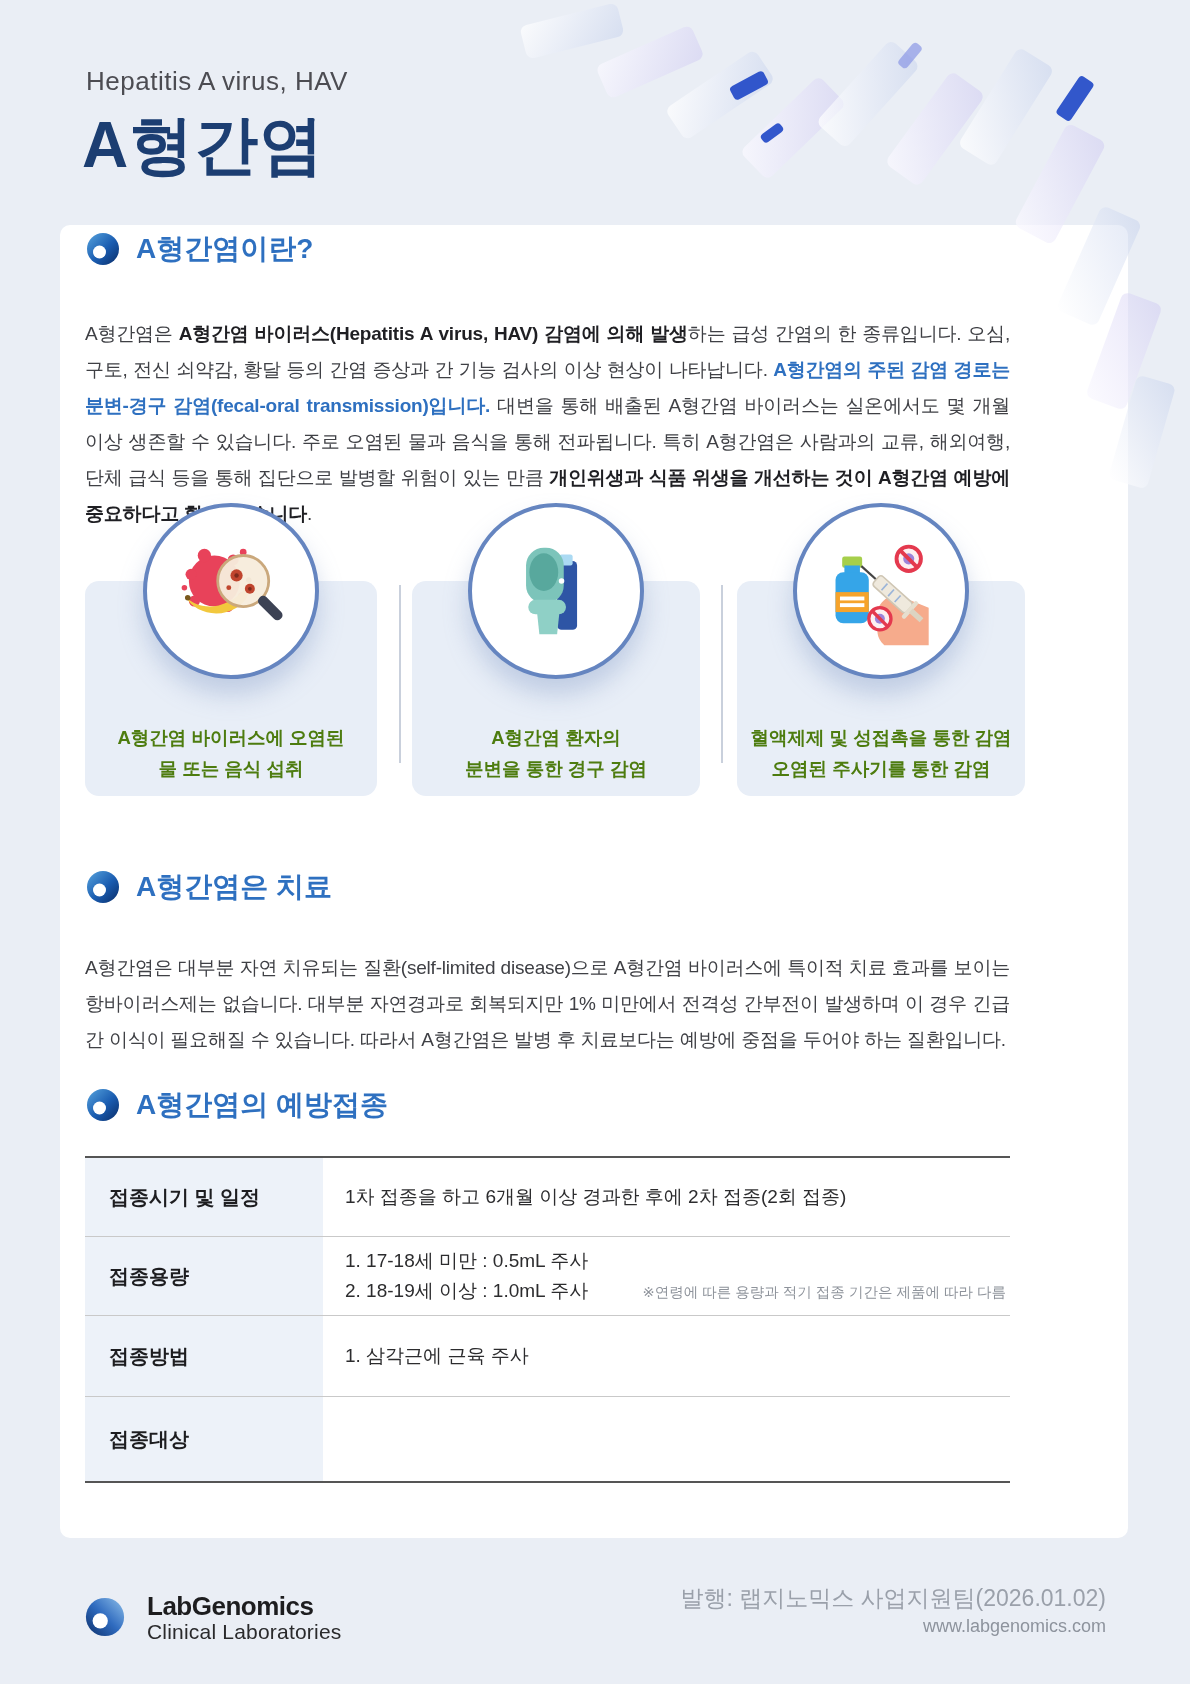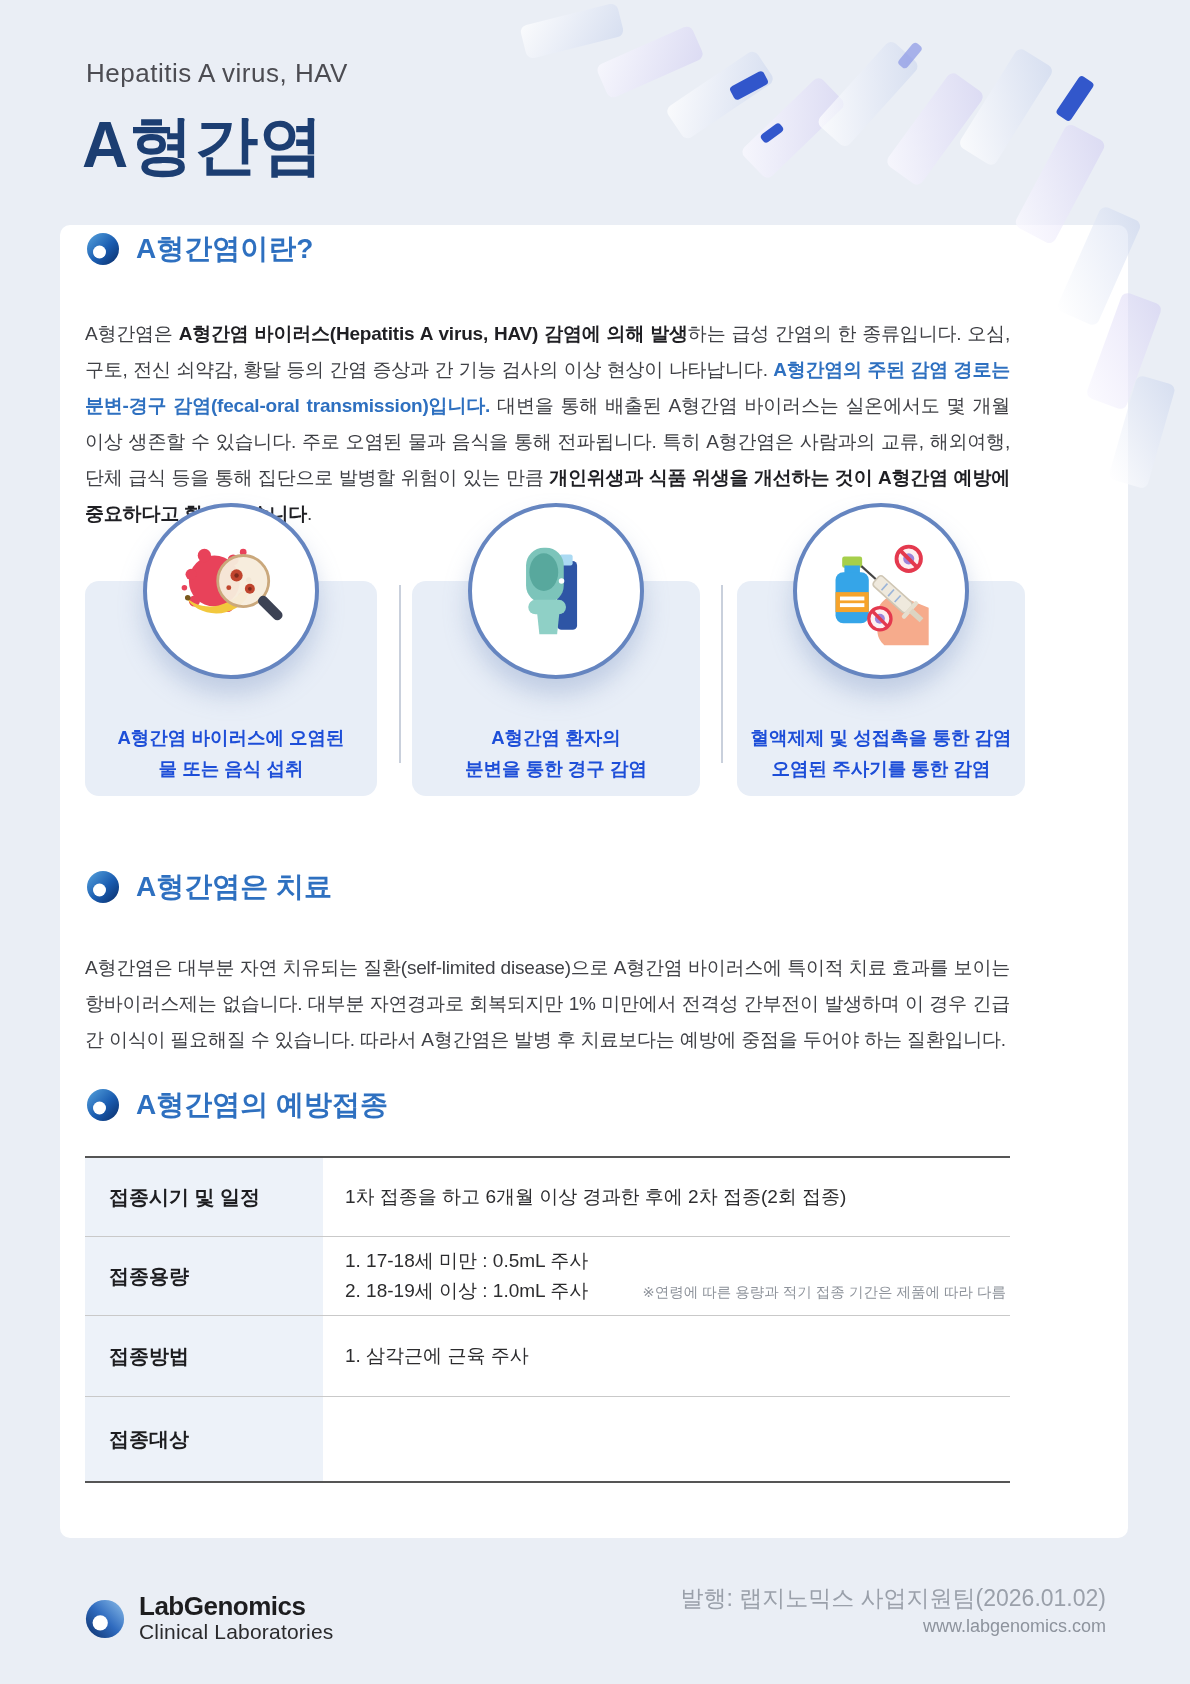--- a/index.html
+++ b/index.html
@@ -24,21 +24,21 @@
   .d7{left:948px;top:86px;width:116px;height:42px;transform:rotate(-58deg);}
   .d8{left:1002px;top:162px;width:116px;height:44px;transform:rotate(-62deg);}
   .d9{left:1042px;top:244px;width:114px;height:44px;transform:rotate(-66deg);}
   .d10{left:1068px;top:330px;width:112px;height:42px;transform:rotate(-70deg);}
   .d11{left:1088px;top:412px;width:108px;height:40px;transform:rotate(-74deg);}
   .s1{left:730px;top:78px;width:38px;height:15px;transform:rotate(-28deg);}
   .s2{left:760px;top:128px;width:24px;height:10px;transform:rotate(-36deg);}
   .s3{left:1052px;top:90px;width:46px;height:17px;transform:rotate(-56deg);}
   .s4{left:896px;top:50px;width:28px;height:11px;transform:rotate(-50deg);}
   
-  .eyebrow{position:absolute;left:86px;top:58px;font-size:26px;color:#4c4c52;letter-spacing:.5px;}
+  .eyebrow{position:absolute;left:86px;top:66px;font-size:26px;color:#4c4c52;letter-spacing:.5px;}
   .main-title{position:absolute;left:82px;top:102px;font-size:64px;font-weight:800;color:#1c3e72;letter-spacing:1px;}
   
   .card{position:absolute;left:60px;top:225px;width:1068px;height:1313px;background:#ffffff;border-radius:10px;z-index:1;}
   .sec-head{position:absolute;left:25px;display:flex;align-items:center;gap:15px;height:40px;}
   .sec-head .txt{font-size:28px;font-weight:700;color:#2e70c0;}
   .sec-head svg{display:block;}
   #head-about{top:4px;}
   #head-treat{top:642px;}
   #head-vacc{top:860px;}
   .para{position:absolute;left:25px;width:925px;font-size:19px;line-height:36px;
@@ -57,36 +57,36 @@
   .vdiv{position:absolute;top:84px;width:2px;height:178px;background:#c9d0dc;}
   .vdiv.v1{left:314px;}
   .vdiv.v2{left:636px;}
   .circ{position:absolute;top:2px;width:168px;height:168px;border-radius:50%;background:#fff;
         border:4px solid #6585c0;box-shadow:0 16px 24px rgba(128,152,198,.38);
         display:flex;align-items:center;justify-content:center;z-index:2;}
   .circ.c1{left:58px;}
   .circ.c2{left:383px;}
   .circ.c3{left:708px;}
   .cap{position:absolute;bottom:12px;left:0;right:0;text-align:center;font-weight:700;
-       color:#1d4ed8;font-size:18.5px;line-height:31px;}
+       color:#4d7c0f;font-size:18.5px;line-height:31px;}
   
   .vtable{position:absolute;left:25px;top:931px;width:925px;
           border-top:2px solid #555;border-bottom:2px solid #555;box-sizing:border-box;}
   .vrow{display:flex;}
   .vrow + .vrow{border-top:1px solid #c9c9c9;}
   .r1{height:78px;} .r2{height:78px;} .r3{height:80px;} .r4{height:84px;}
   .vlabel{width:238px;background:#edf2f9;display:flex;align-items:center;
           padding-left:24px;box-sizing:border-box;font-size:20px;font-weight:700;color:#1d1d20;}
   .vvalue{flex:1;display:flex;flex-direction:column;justify-content:center;
           padding-left:22px;padding-right:8px;position:relative;font-size:19px;color:#2c2c2e;}
   .vvalue .line{line-height:30px;}
   .r4 .vvalue .line{line-height:28px;}
   .vnote{position:absolute;right:4px;bottom:13px;font-size:14.5px;color:#8e939b;}
   
-  .footer-logo{position:absolute;left:84px;top:1593px;display:flex;align-items:flex-end;gap:13px;}
+  .footer-logo{position:absolute;left:84px;top:1593px;display:flex;align-items:center;gap:21px;}
   .brand-lines{display:flex;flex-direction:column;}
   .brand-name{font-size:26px;font-weight:700;color:#1d1d1f;letter-spacing:-.5px;line-height:27px;}
   .brand-sub{font-size:21px;color:#2a2a2c;line-height:24px;letter-spacing:.2px;}
   .footer-right{position:absolute;right:84px;top:1585px;text-align:right;}
   .pub{font-size:23px;color:#9aa0aa;line-height:26px;}
   .site{font-size:18px;color:#8d939d;line-height:30px;}
 </style>
 </head>
 <body>
 

